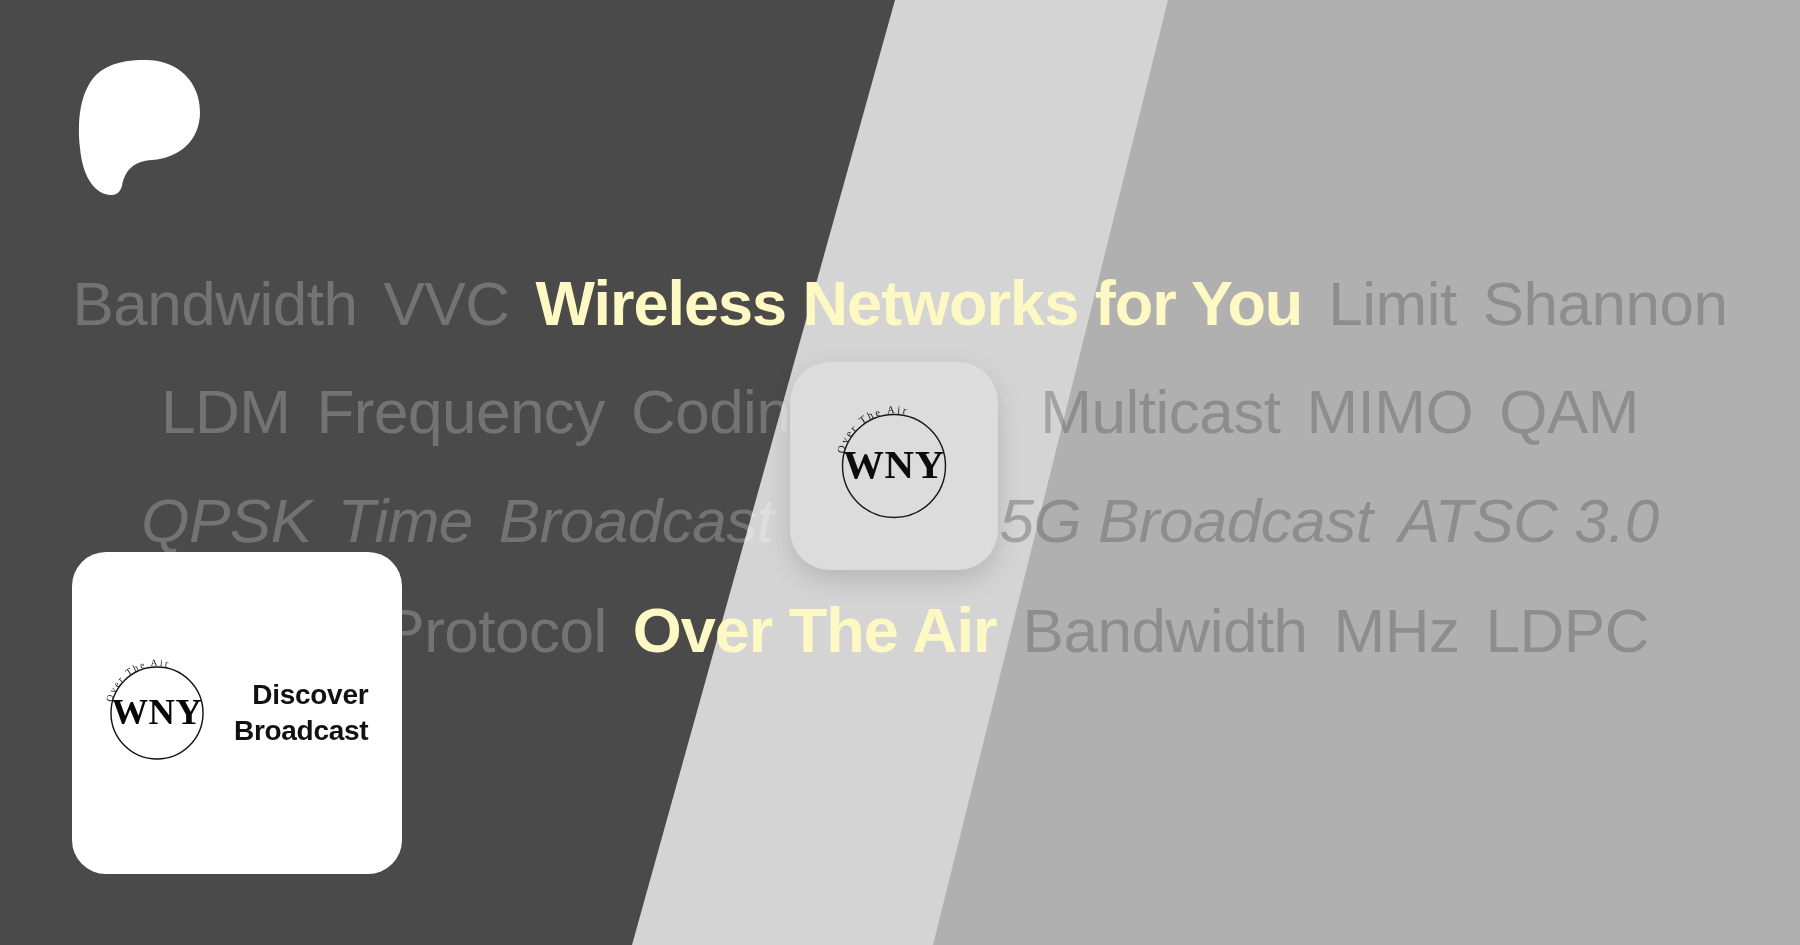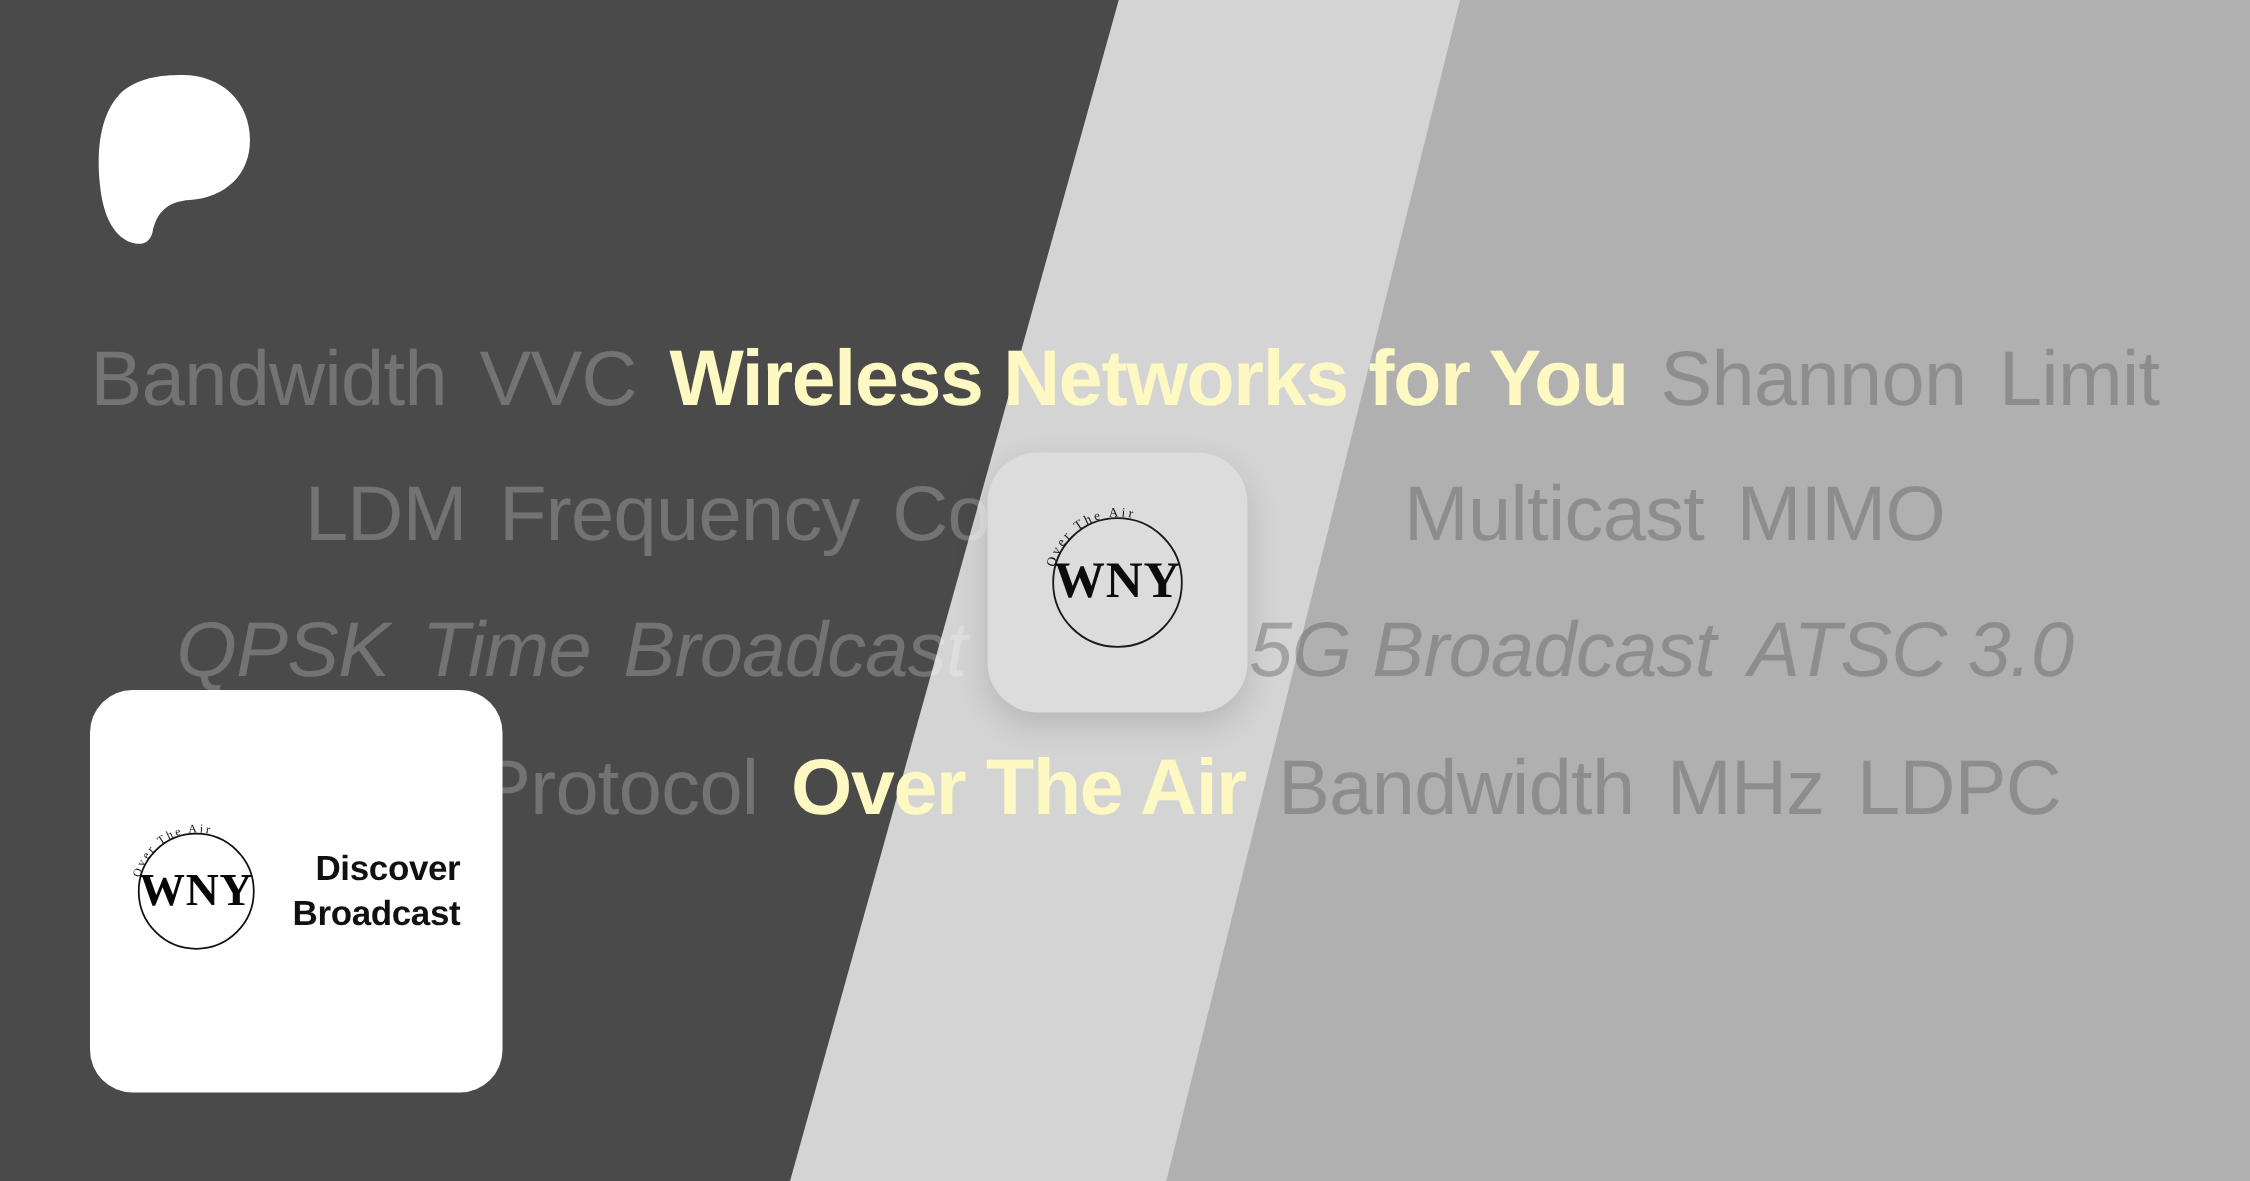--- a/index.html
+++ b/index.html
@@ -144,31 +144,32 @@
                C18 131 10 112 8 90 C5 62 8 34 24 17 C38 4 56 2 74 2 Z" fill="#ffffff"></path>
     </svg>
   </div>
 
   <div class="cloud">
 
     <div class="kw-row r1">
       <span class="kw dim-dark">Bandwidth</span>
       <span class="kw dim-dark">VVC</span>
       <span class="kw strong">Wireless Networks for You</span>
+      <span class="kw dim-light">Limit</span>
       <span class="kw dim-light">Shannon</span>
-      <span class="kw dim-light">Limit</span>
     </div>
 
     <div class="kw-row r2">
       <span class="kw dim-dark">LDM</span>
       <span class="kw dim-dark">Frequency</span>
       <span class="kw dim-dark">Coding</span>
       <span class="kw" style="padding:0 95px"></span>
       <span class="kw dim-light">Multicast</span>
       <span class="kw dim-light">MIMO</span>
+      <span class="kw dim-light">QAM</span>
     </div>
 
     <div class="kw-row r3">
       <span class="kw dim-dark">QPSK</span>
       <span class="kw dim-dark">Time</span>
       <span class="kw dim-dark">Broadcast</span>
       <span class="kw" style="padding:0 100px"></span>
       <span class="kw dim-light">5G Broadcast</span>
       <span class="kw dim-light">ATSC 3.0</span>
     </div>

